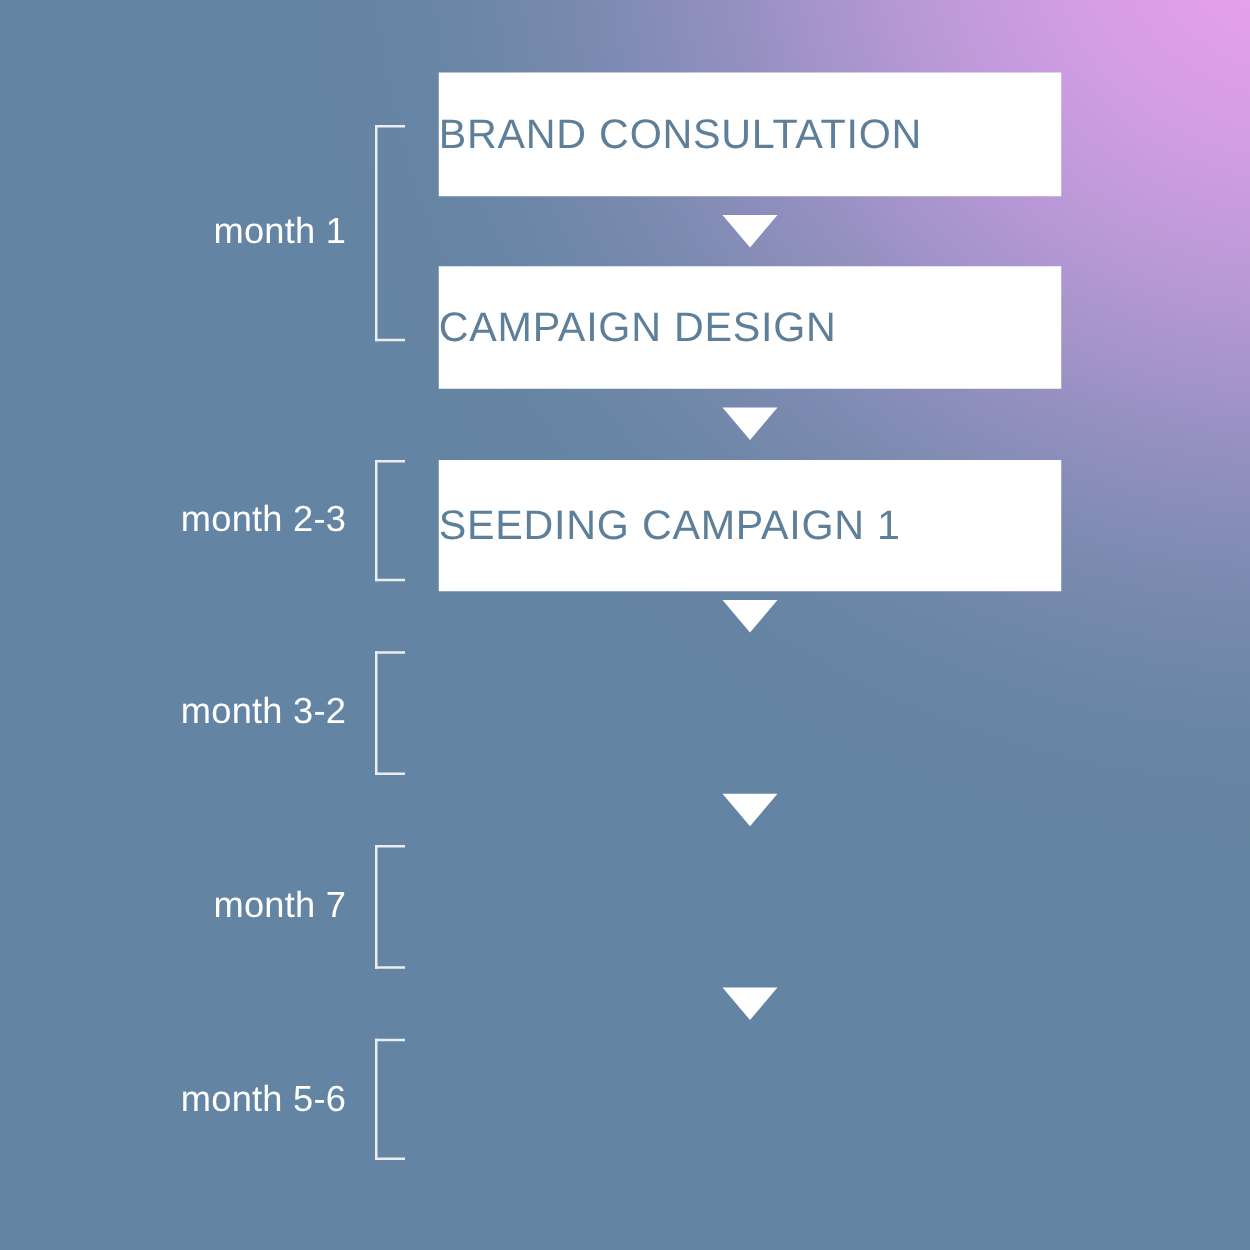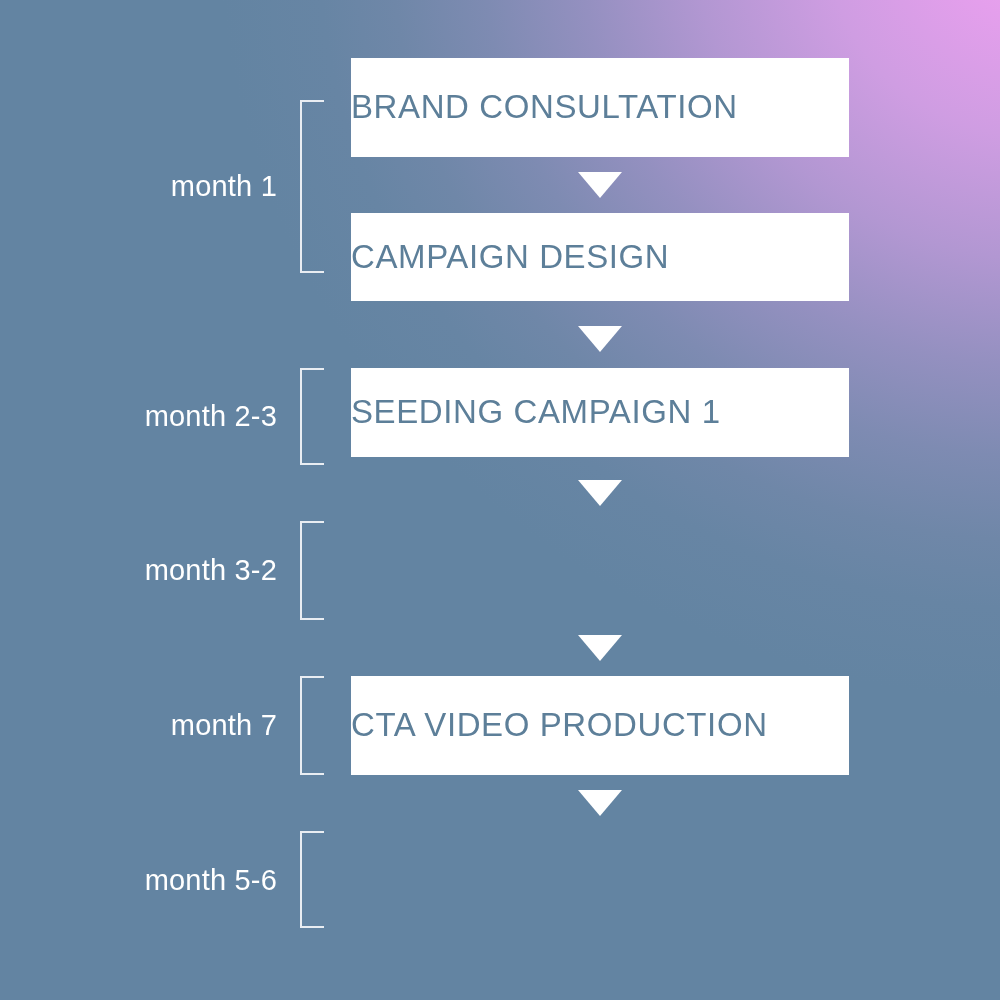--- a/index.html
+++ b/index.html
@@ -116,35 +116,32 @@
   <div class="bracket" style="top:521px; height:99px"></div>
   <div class="bracket" style="top:676px; height:99px"></div>
   <div class="bracket" style="top:831px; height:97px"></div>
 
   <div class="stage-box" style="top:58px; height:99px">
     <span class="stage-text">BRAND CONSULTATION</span>
   </div>
 
   <div class="arrow-down" style="top:172px"></div>
 
-  <div class="stage-box" style="top:213px; height:88px">
+  <div class="stage-box" style="top:213px; height:98px">
     <span class="stage-text">CAMPAIGN DESIGN</span>
   </div>
 
   <div class="arrow-down" style="top:326px"></div>
 
-  <div class="stage-box" style="top:368px; height:89px">
+  <div class="stage-box" style="top:368px; height:105px">
     <span class="stage-text">SEEDING CAMPAIGN 1</span>
   </div>
 
   <div class="arrow-down" style="top:480px"></div>
 
 
   <div class="arrow-down" style="top:635px"></div>
 
-  <div class="stage-box" style="top:676px; height:99px">
-    <span class="stage-text">CTA VIDEO PRODUCTION</span>
-  </div>
 
   <div class="arrow-down" style="top:790px"></div>
 
 
 </div>
 
 </body></html>

